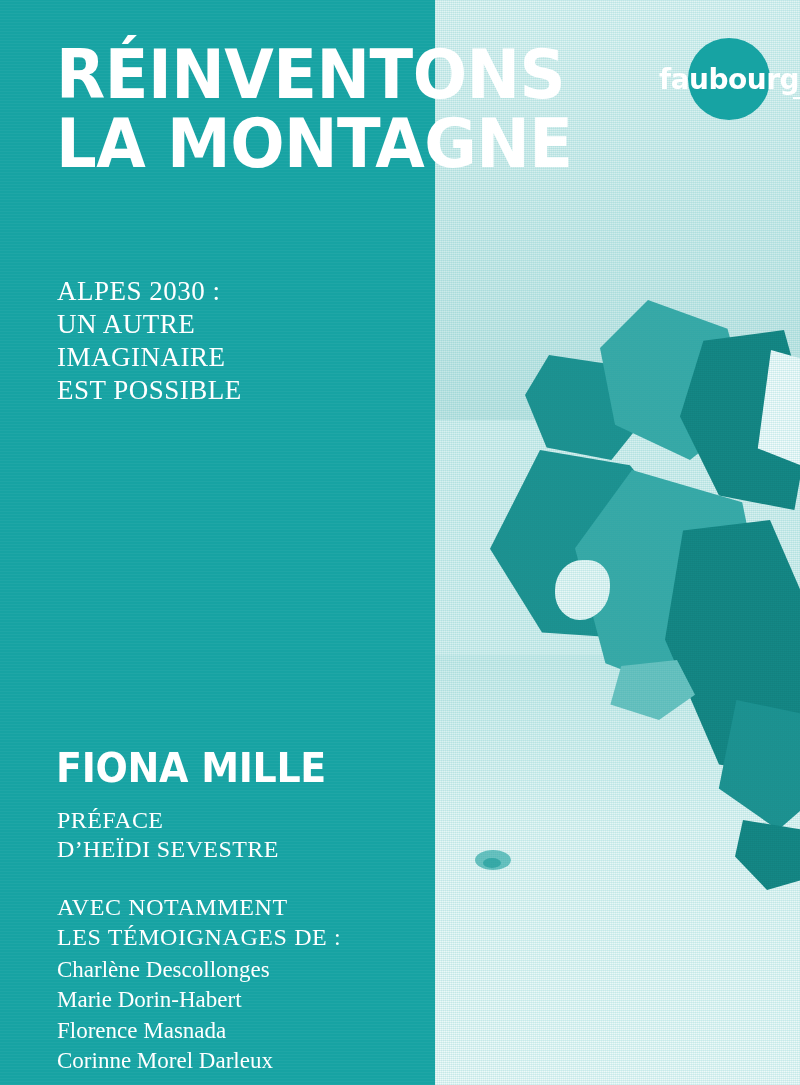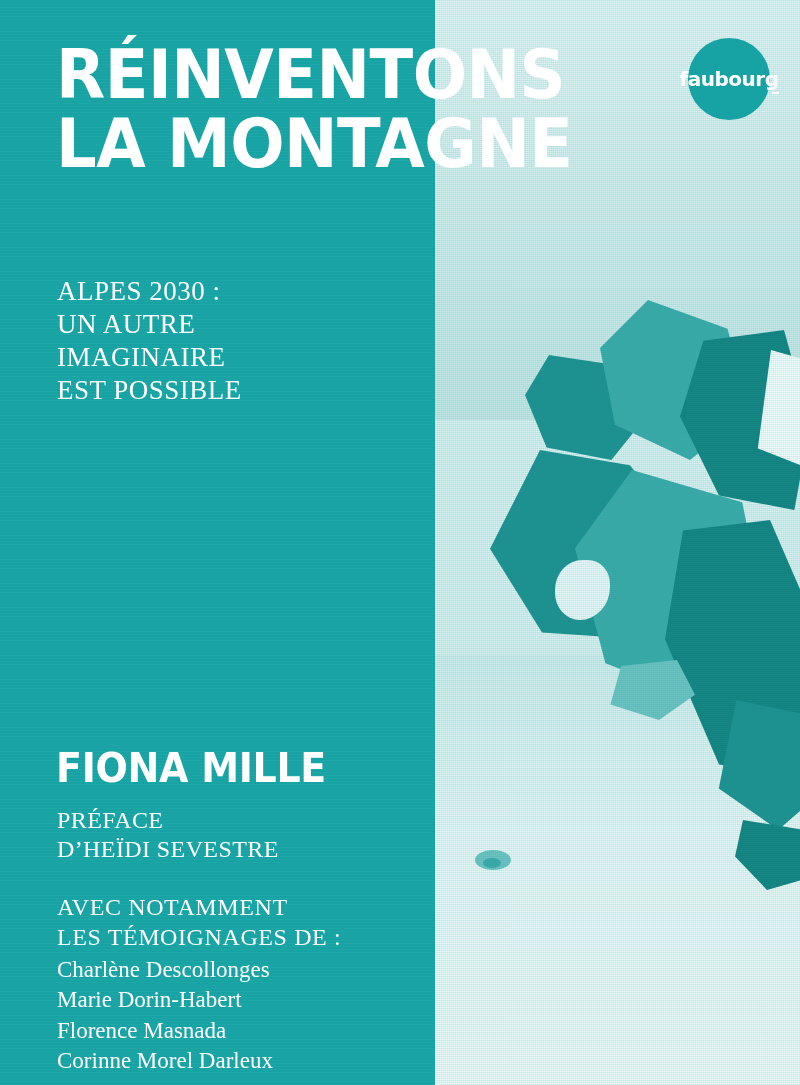--- a/index.html
+++ b/index.html
@@ -71,21 +71,21 @@
     height: 82px;
     border-radius: 50%;
     background: #17A3A3;
     z-index: 12;
     display: flex;
     align-items: center;
     justify-content: center;
   }
   .badge-text {
     color: #ffffff;
-    font-size: 20px;
+    font-size: 28px;
     font-weight: 700;
     letter-spacing: -0.5px;
     font-family: "DejaVu Sans", sans-serif;
     position: relative;
   }
   .badge-text::after {
     content: "";
     position: absolute;
     right: -1px;
     bottom: -3px;

